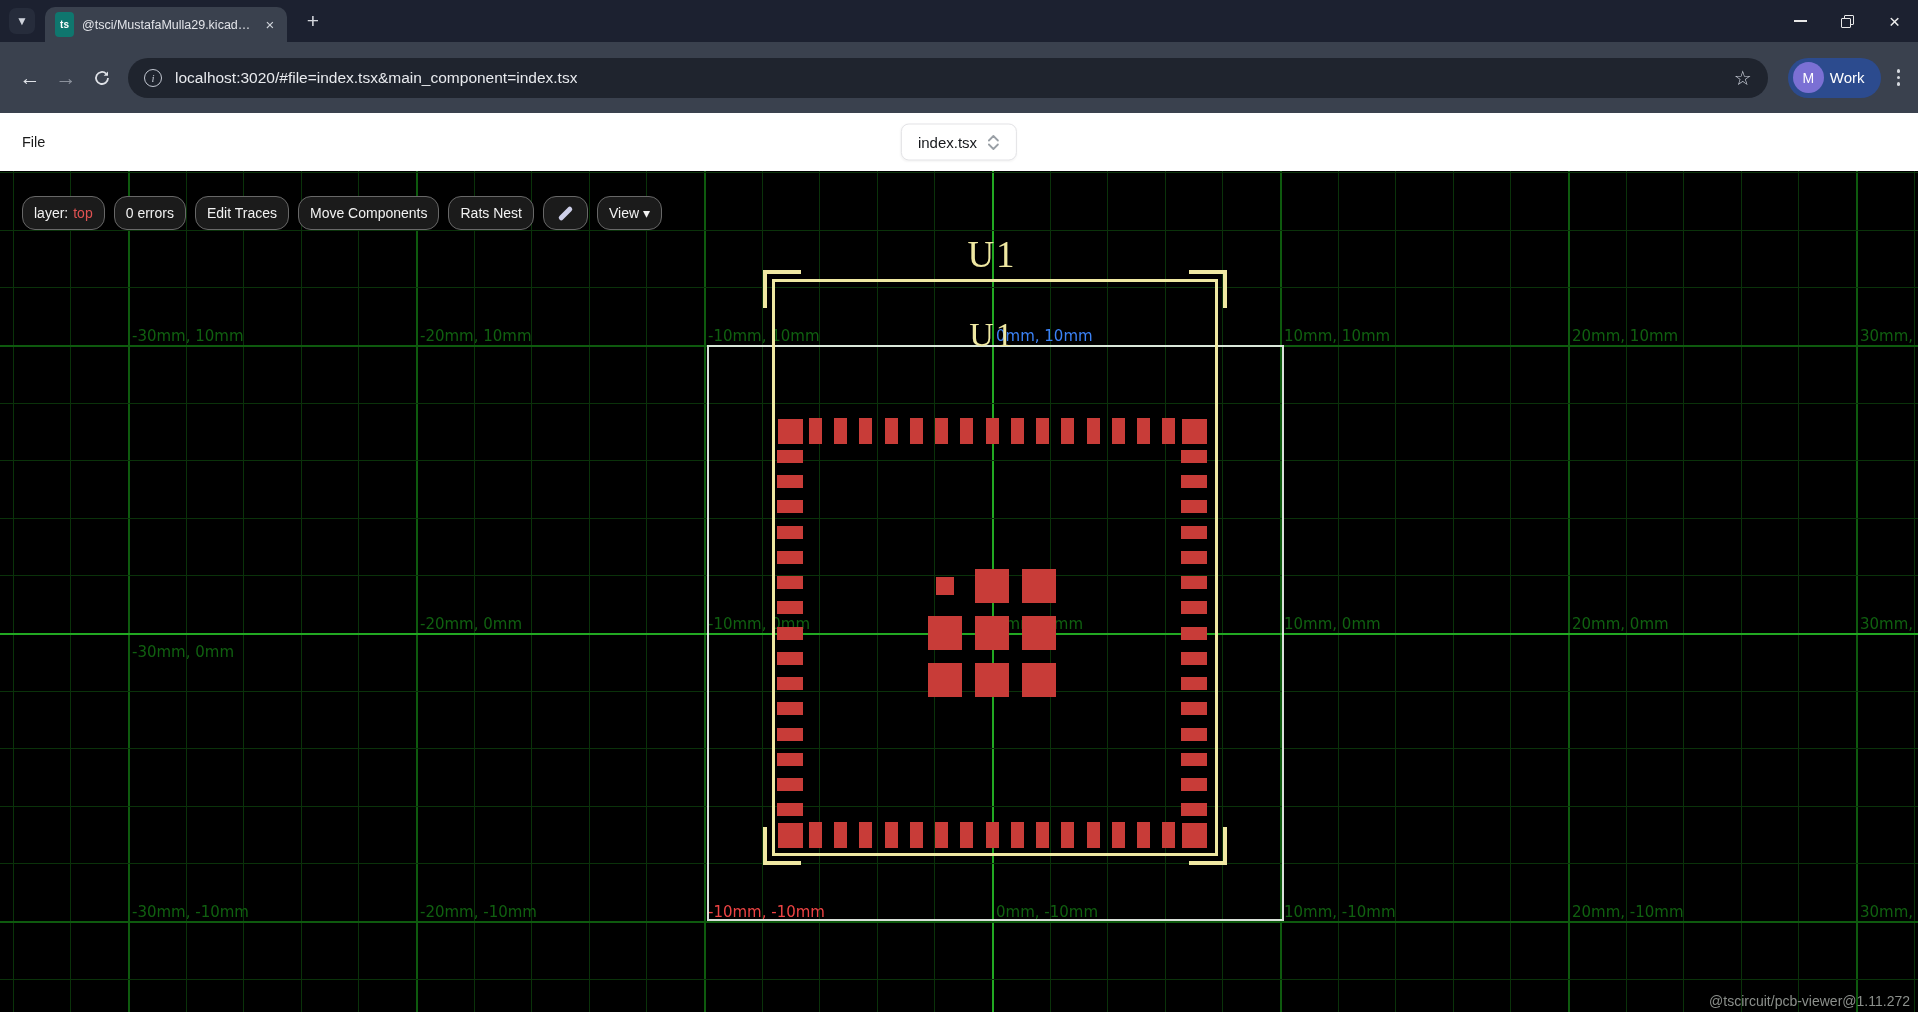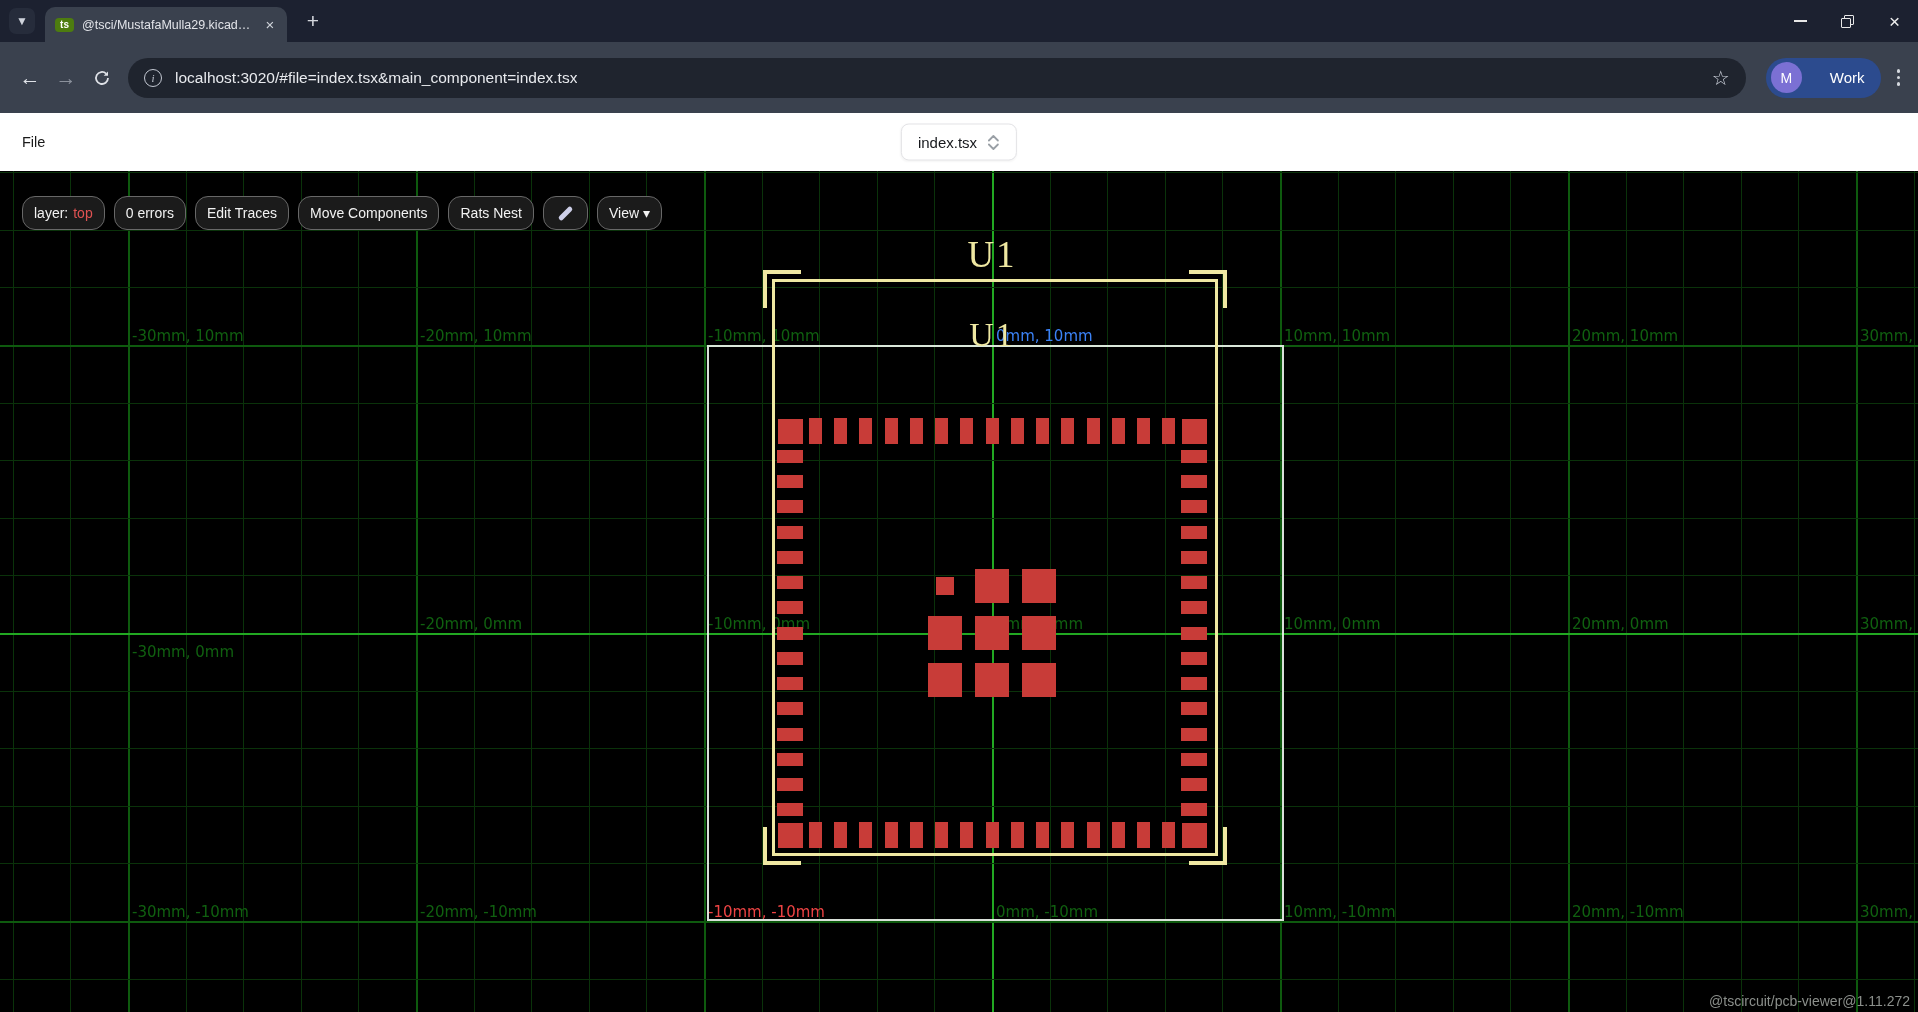--- a/index.html
+++ b/index.html
@@ -5,21 +5,21 @@
   * { margin:0; padding:0; box-sizing:border-box; }
   html,body { width:1918px; height:1012px; overflow:hidden; background:#000;
               font-family:"Liberation Sans", sans-serif; }
 
   
   .tabstrip { height:42px; background:#1c2130; display:flex; align-items:center; position:relative; }
   .tab-search-btn { width:26px; height:26px; margin-left:9px; border-radius:7px; background:#262c3b;
     color:#cfd3dc; display:flex; align-items:center; justify-content:center; font-size:12px; }
   .tab { margin-left:10px; height:35px; align-self:flex-end; width:242px; background:#3a414e;
     border-radius:10px 10px 0 0; display:flex; align-items:center; padding:0 8px 0 10px; }
-  .favicon { width:19px; height:14px; border-radius:4px; background:#4d7c0f; color:#fff;
+  .favicon { width:19px; height:25px; border-radius:4px; background:#0f766e; color:#fff;
     font-size:10px; font-weight:bold; display:flex; align-items:center; justify-content:center; flex:0 0 auto; }
   .tab-title { color:#e2e4e9; font-size:12.5px; margin:0 8px; white-space:nowrap; overflow:hidden;
     text-overflow:ellipsis; flex:1; }
   .tab-close { color:#cfd3da; font-size:15px; width:18px; height:18px; border-radius:50%;
     display:flex; align-items:center; justify-content:center; flex:0 0 auto; }
   .new-tab-btn { color:#d4d7dd; font-size:21px; font-weight:300; margin-left:12px; width:28px; height:28px;
     display:flex; align-items:center; justify-content:center; border-radius:50%; }
   .window-controls { position:absolute; right:0; top:0; height:42px; display:flex; }
   .win-btn { width:47px; height:42px; display:flex; align-items:center; justify-content:center; color:#fff; }
   .win-min-glyph { width:13px; height:2px; background:#e8e8e8; }
@@ -37,21 +37,21 @@
     display:flex; align-items:center; padding:0 16px; min-width:0; }
   .info-icon { width:18px; height:18px; border:1.6px solid #c3c8d2; border-radius:50%; color:#c3c8d2;
     font-size:11px; display:flex; align-items:center; justify-content:center; flex:0 0 auto;
     font-family:"Liberation Serif", serif; font-style:italic; }
   .url-text { color:#e8eaee; font-size:15.5px; margin-left:13px; white-space:nowrap; overflow:hidden; }
   .star-icon { margin-left:auto; color:#cdd2dc; font-size:20px; flex:0 0 auto; }
   .profile-pill { height:40px; background:#2c4b8e; border-radius:20px; display:flex; align-items:center;
     padding:0 16px 0 5px; margin:0 10px; flex:0 0 auto; }
   .avatar { width:31px; height:31px; border-radius:50%; background:#7b70d4; color:#fff; font-size:14px;
     display:flex; align-items:center; justify-content:center; }
-  .profile-name { color:#fff; font-size:15px; margin-left:28px; }
+  .profile-name { color:#fff; font-size:15px; margin-left:6px; }
   .kebab { display:flex; flex-direction:column; gap:3px; padding:6px; }
   .kebab i { width:3.5px; height:3.5px; border-radius:50%; background:#d4d8de; }
 
   
   .app-header { height:58px; background:#fff; position:relative; display:flex; align-items:center; }
   .file-menu { margin-left:22px; font-size:14.5px; color:#1a1a1a; }
   .file-selector { position:absolute; left:50%; top:50%; transform:translate(-50%,-50%);
     border:1px solid #e3e3e6; border-radius:8px; padding:9px 16px; display:flex; align-items:center;
     gap:10px; font-size:15px; color:#16181c; background:#fff; box-shadow:0 1px 2px rgba(0,0,0,.04); }
   .view-switcher { position:absolute; right:70px; top:50%; transform:translateY(-50%);

